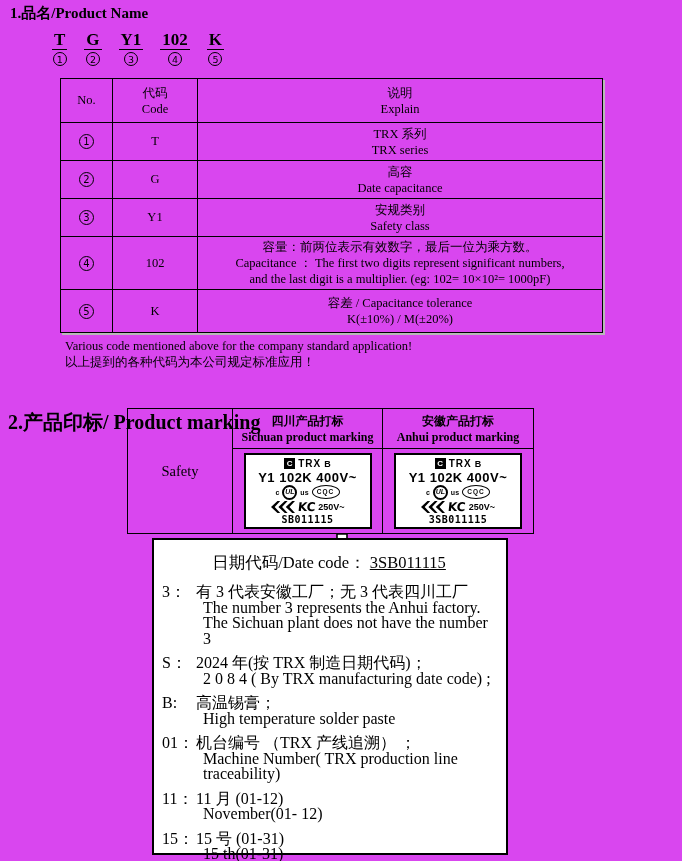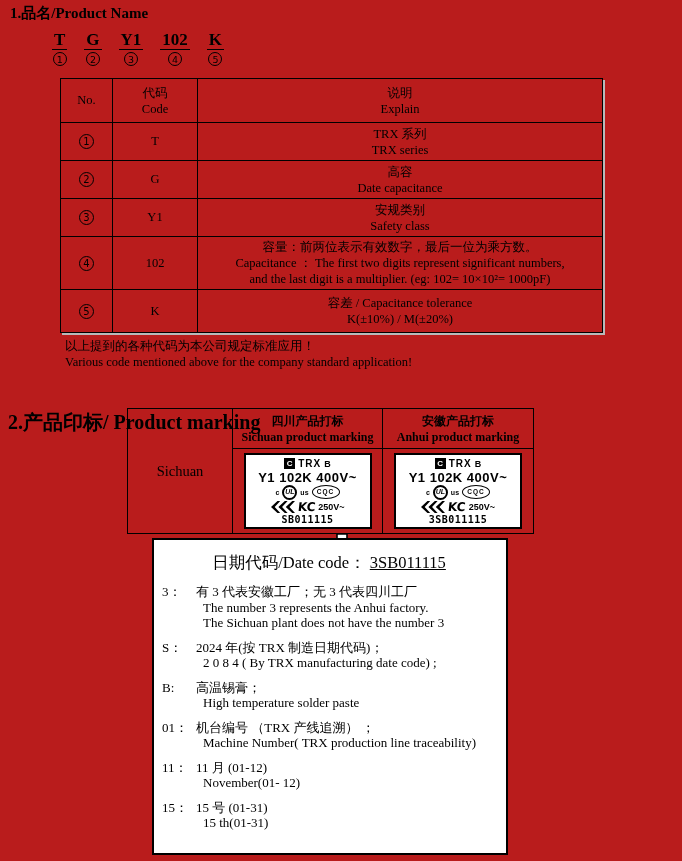--- a/index.html
+++ b/index.html
@@ -1,18 +1,18 @@
 <!DOCTYPE html>
 <html><head>
 <meta charset="utf-8">
 <style>
   * { margin:0; padding:0; box-sizing:border-box; }
   html,body { background:#fff; }
   #page {
-    position:relative; width:682px; height:861px; background:#b91c1c;
+    position:relative; width:682px; height:861px; background:#d946ef;
     font-family:"Liberation Serif", serif; color:#000; overflow:hidden;
   }
 
   
   .h1 { position:absolute; left:10px; top:4px; font-size:15px; font-weight:bold; }
   .h2 { position:absolute; left:8px; top:385px; font-size:20px; font-weight:bold;margin-top:24px; }
 
   
   .code-row { position:absolute; left:52px; top:30px; display:flex; gap:17px; }
   .code-part { display:flex; flex-direction:column; align-items:center; }
@@ -85,21 +85,21 @@
   
   .down-arrow { position:absolute; left:327px; top:533px; }
 
   
   .datecode {
     position:absolute; left:152px; top:538px; width:356px; height:317px;
     border:2.5px solid #000; background:#fff; padding:12px 10px 6px 8px;
   }
   .dc-title { text-align:center; font-size:16.5px; margin-bottom:10px; }
   .dc-title .dc-val { text-decoration:underline; }
-  .dc-item { margin-bottom:9px; font-size:13px; line-height:15.5px; }
+  .dc-item { margin-bottom:9px; font-size:16px; line-height:15.5px; }
   .dc-zh .dc-key { display:inline-block; width:34px; }
   .dc-en { padding-left:41px; }
 </style>
 </head>
 <body>
 
 <div id="page">
 
   <div class="h1">1.品名/Product Name</div>
 
@@ -182,35 +182,35 @@
       <td>K</td>
       <td>
         <div class="line">容差 / Capacitance tolerance</div>
         <div class="line">K(±10%) / M(±20%)</div>
       </td>
     </tr>
   </tbody>
     </table>
 
   <div class="note">
+    <div>Various code mentioned above for the company standard application!</div>
     <div>以上提到的各种代码为本公司规定标准应用！</div>
-    <div>Various code mentioned above for the company standard application!</div>
   </div>
 
   <div class="h2">2.产品印标/ Product marking</div>
 
   <table class="marking">
     <colgroup>
         <col style="width:105px">
         <col style="width:150px">
         <col style="width:151px">
       </colgroup>
     <tbody>
         <tr>
-      <td rowspan="2" class="marking-cell">Sichuan</td>
+      <td rowspan="2" class="marking-cell">Safety</td>
       <td class="mk-hdr">
         <div>四川产品打标</div>
         <div>Sichuan product marking</div>
       </td>
       <td class="mk-hdr">
         <div>安徽产品打标</div>
         <div>Anhui product marking</div>
       </td>
     </tr>
     <tr>

